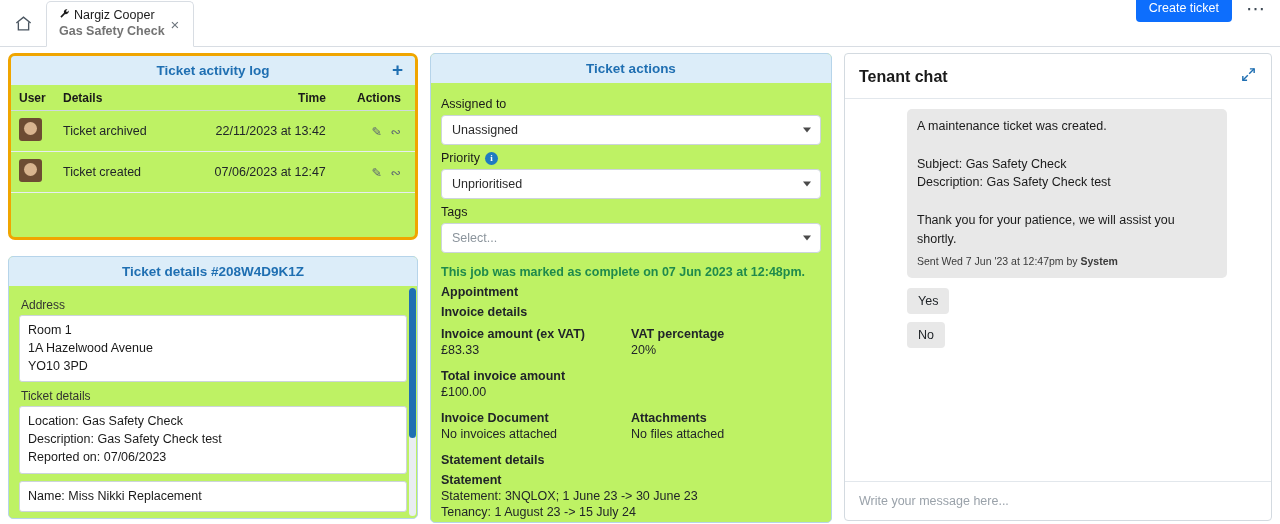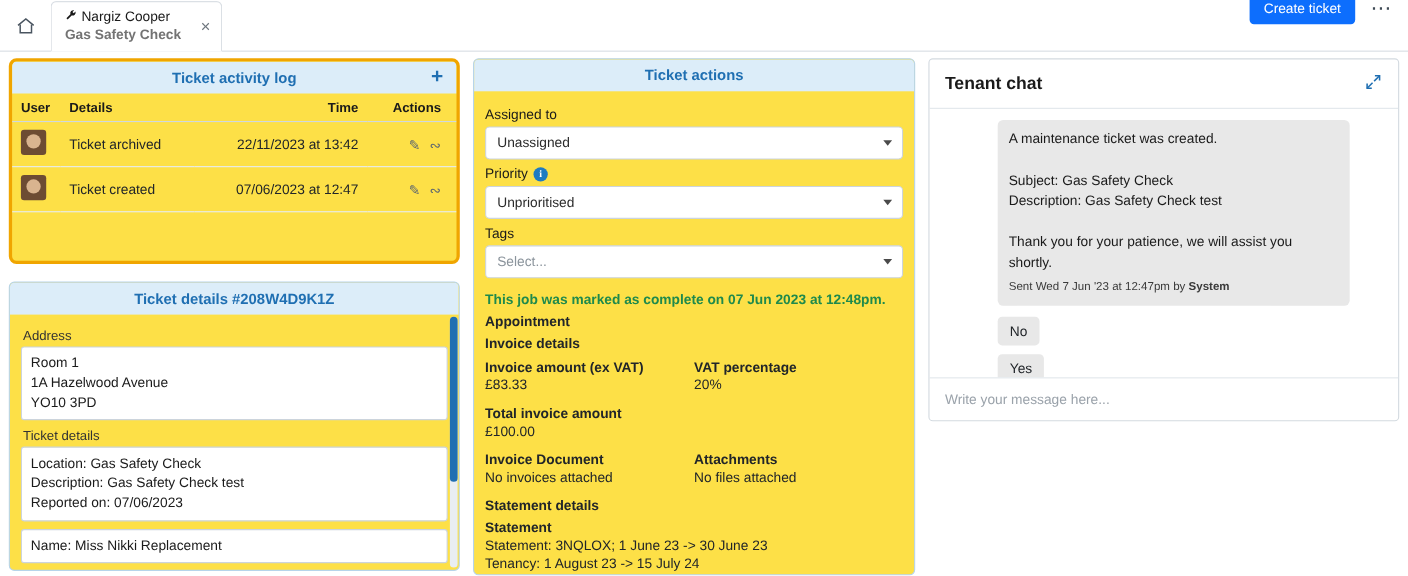--- a/index.html
+++ b/index.html
@@ -23,21 +23,21 @@
     background: #fff;
   }
   .home-btn {
     width: 46px; height: 46px;
     display: flex; align-items: center; justify-content: center;
     color: #4a5560;
   }
   .tab {
     display: flex;
     align-items: center;
-    gap: 12px;
+    gap: 0;
     height: 46px;
     padding: 0 10px 0 12px;
     border: 1px solid #d8dde3;
     border-bottom: 1px solid #fff;
     border-radius: 5px 5px 0 0;
     background: #fff;
     margin-bottom: -1px;
     min-width: 148px;
   }
   .tab-body { line-height: 1.25; }
@@ -69,21 +69,21 @@
     height: 477px;
     align-items: flex-start;
   }
   .col-left  { width: 410px; flex: none; }
   .col-mid   { width: 402px; flex: none; }
   .col-right { flex: 1; }
 
   .card {
     border: 1px solid #b6d4ea;
     border-radius: 5px;
-    background: #fde047;
+    background: #bef264;
     overflow: hidden;
   }
   .card-hl {
     border: 3px solid #f0a500;
     border-radius: 7px;
   }
   .card-head {
     background: #dcedf9;
     color: #1f6fb2;
     text-align: center;
@@ -189,21 +189,21 @@
   .two-col { display: flex; }
   .two-col > div { width: 50%; }
   .val { font-size: 12.5px; margin: 2px 0 6px 0; }
   .plain { font-size: 12.5px; margin: 2px 0; }
 
   
   .chat-card {
     border: 1px solid #d3dae0;
     border-radius: 4px;
     background: #fff;
-    height: 330px;
+    height: 468px;
     display: flex;
     flex-direction: column;
   }
   .chat-head {
     display: flex; align-items: center; justify-content: space-between;
     padding: 12px 14px 10px 14px;
     border-bottom: 1px solid #e2e7ec;
   }
   .chat-title { font-size: 16px; font-weight: bold; color: #1a1a1a; }
   .expand-icon { color: #1f6fb2; font-size: 17px; cursor: pointer; }
@@ -427,19 +427,19 @@
           <div style="white-space:pre-line">A maintenance ticket was created.
 
 Subject: Gas Safety Check
 Description: Gas Safety Check test
 
 Thank you for your patience, we will assist you shortly.</div>
           <div class="meta">
             <span>Sent Wed 7 Jun '23 at 12:47pm by </span><b>System</b>
           </div>
         </div>
+        <div><span class="chat-opt">Yes</span></div>
         <div><span class="chat-opt">No</span></div>
-        <div><span class="chat-opt">Yes</span></div>
       </div>
       <div class="chat-input">Write your message here...</div>
     </div>
   </div>
 </div>
 
 </body></html>

